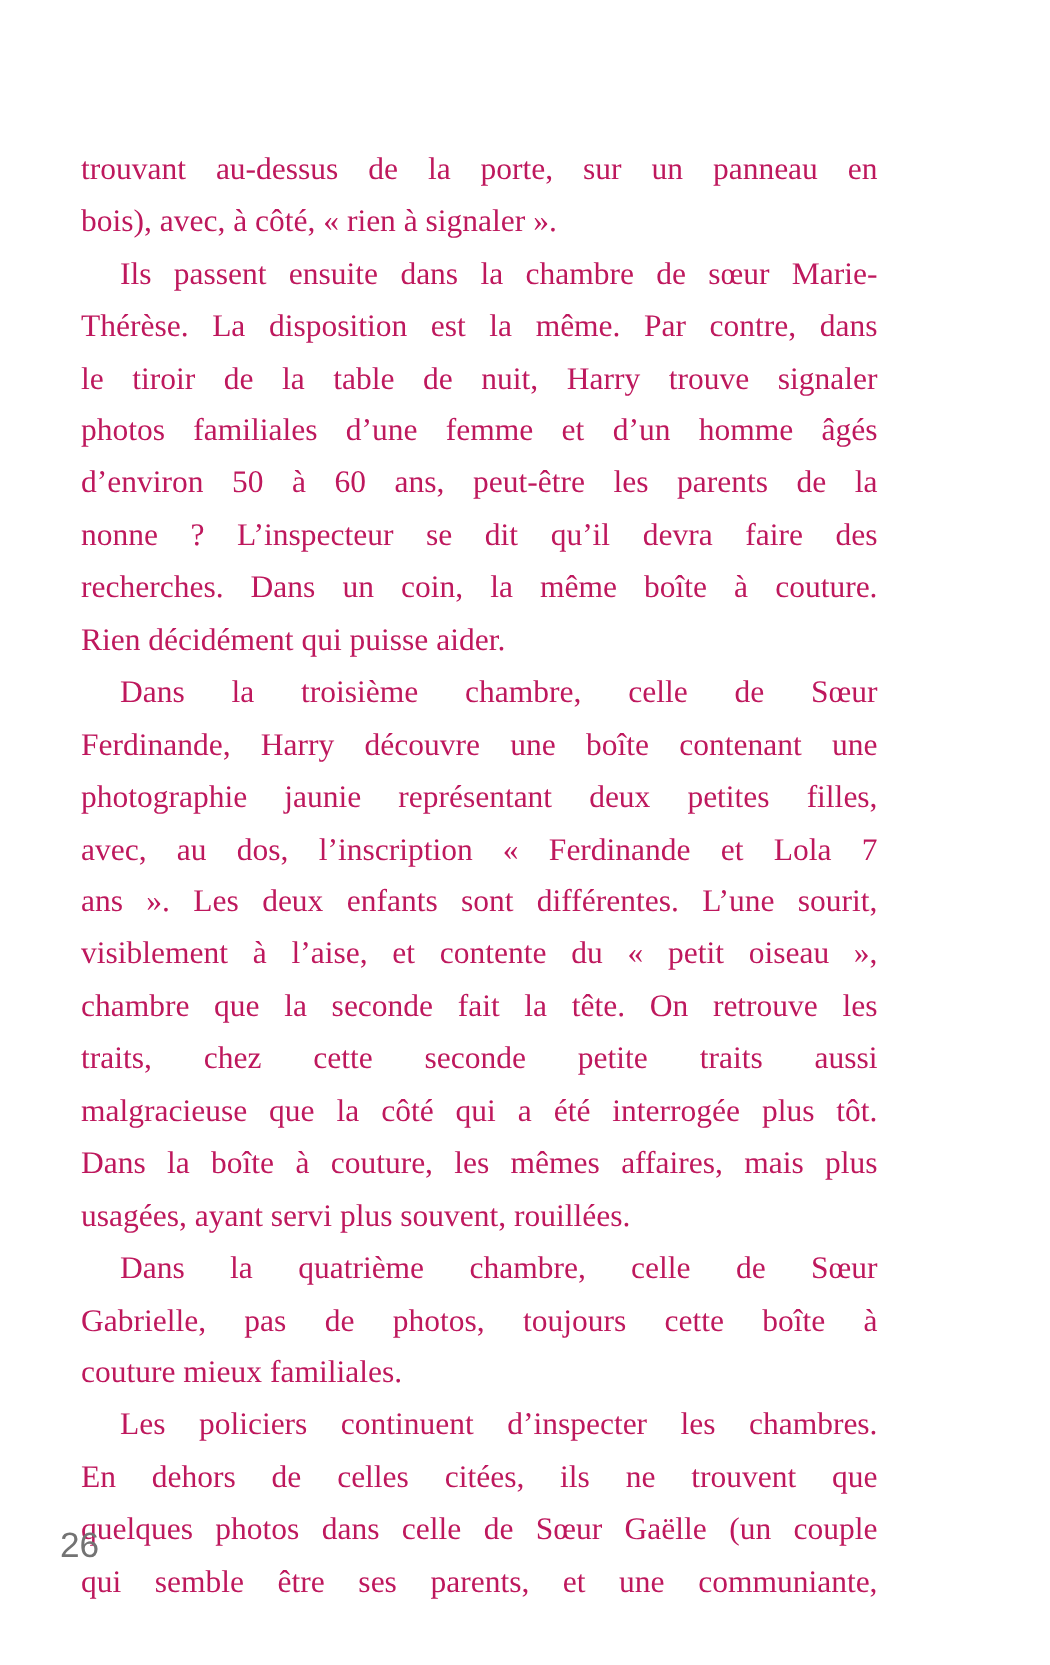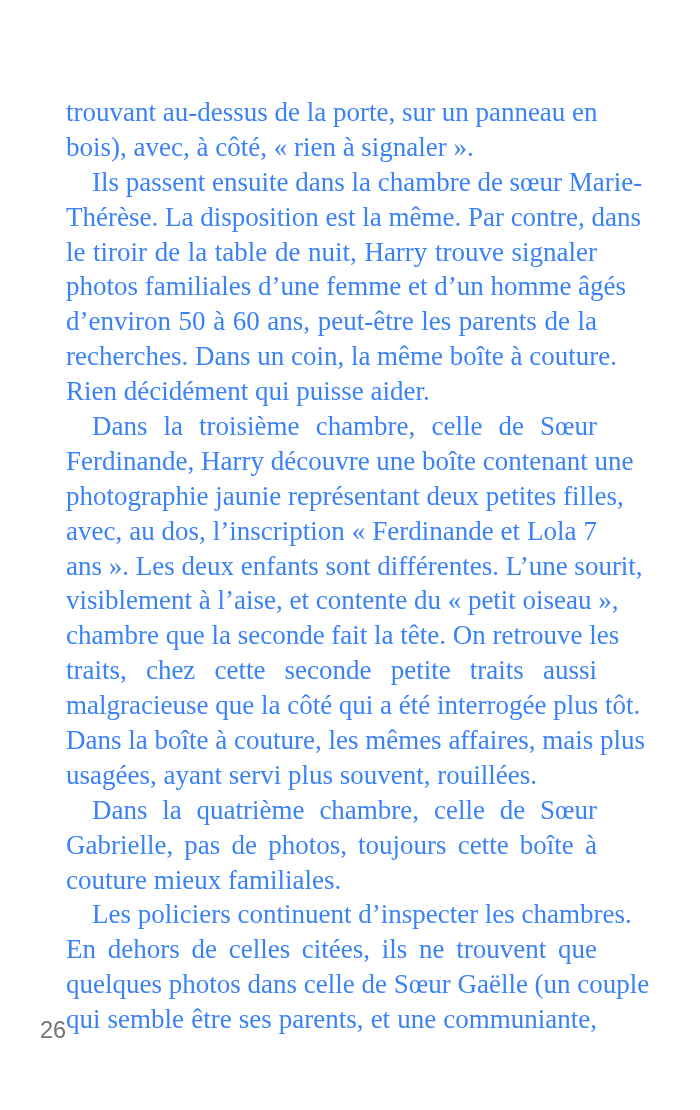--- a/index.html
+++ b/index.html
@@ -1,20 +1,20 @@
 <!DOCTYPE html>
 <html><head>
 <meta charset="utf-8">
 <style>
   html, body { margin: 0; padding: 0; background: #ffffff; }
   body { width: 700px; height: 1110px; position: relative; overflow: hidden; }
   .page {
-    position: absolute; left: 66px; top: 95px; width: 531px;
+    position: absolute; left: 54px; top: 95px; width: 531px;
     font-family: "Liberation Serif", "DejaVu Serif", serif;
-    font-size: 27px; color: #3b82f6;
+    font-size: 21px; color: #be185d;
   }
   .line {
     display: block; height: 34.9px; line-height: 34.9px;
     white-space: nowrap; text-align: justify; text-align-last: justify;
   }
   .line.last { text-align-last: left; }
   .line.indent { padding-left: 26px; }
   .page-number {
     position: absolute; left: 40px; top: 1013px;
     font-family: Liberation Sans, sans-serif;
@@ -30,20 +30,21 @@
     <span class="line">trouvant au-dessus de la porte, sur un panneau en</span>
     <span class="line last">bois), avec, à côté, « rien à signaler ».</span>
   </div>
 
   <div>
     <span class="line indent">Ils passent ensuite dans la chambre de sœur Marie-</span>
     <span class="line">Thérèse. La disposition est la même. Par contre, dans</span>
     <span class="line">le tiroir de la table de nuit, Harry trouve signaler</span>
     <span class="line">photos familiales d’une femme et d’un homme âgés</span>
     <span class="line">d’environ 50 à 60 ans, peut-être les parents de la</span>
+    <span class="line">nonne ? L’inspecteur se dit qu’il devra faire des</span>
     <span class="line">recherches. Dans un coin, la même boîte à couture.</span>
     <span class="line last">Rien décidément qui puisse aider.</span>
   </div>
 
   <div>
     <span class="line indent">Dans la troisième chambre, celle de Sœur</span>
     <span class="line">Ferdinande, Harry découvre une boîte contenant une</span>
     <span class="line">photographie jaunie représentant deux petites filles,</span>
     <span class="line">avec, au dos, l’inscription « Ferdinande et Lola 7</span>
     <span class="line">ans ». Les deux enfants sont différentes. L’une sourit,</span>

